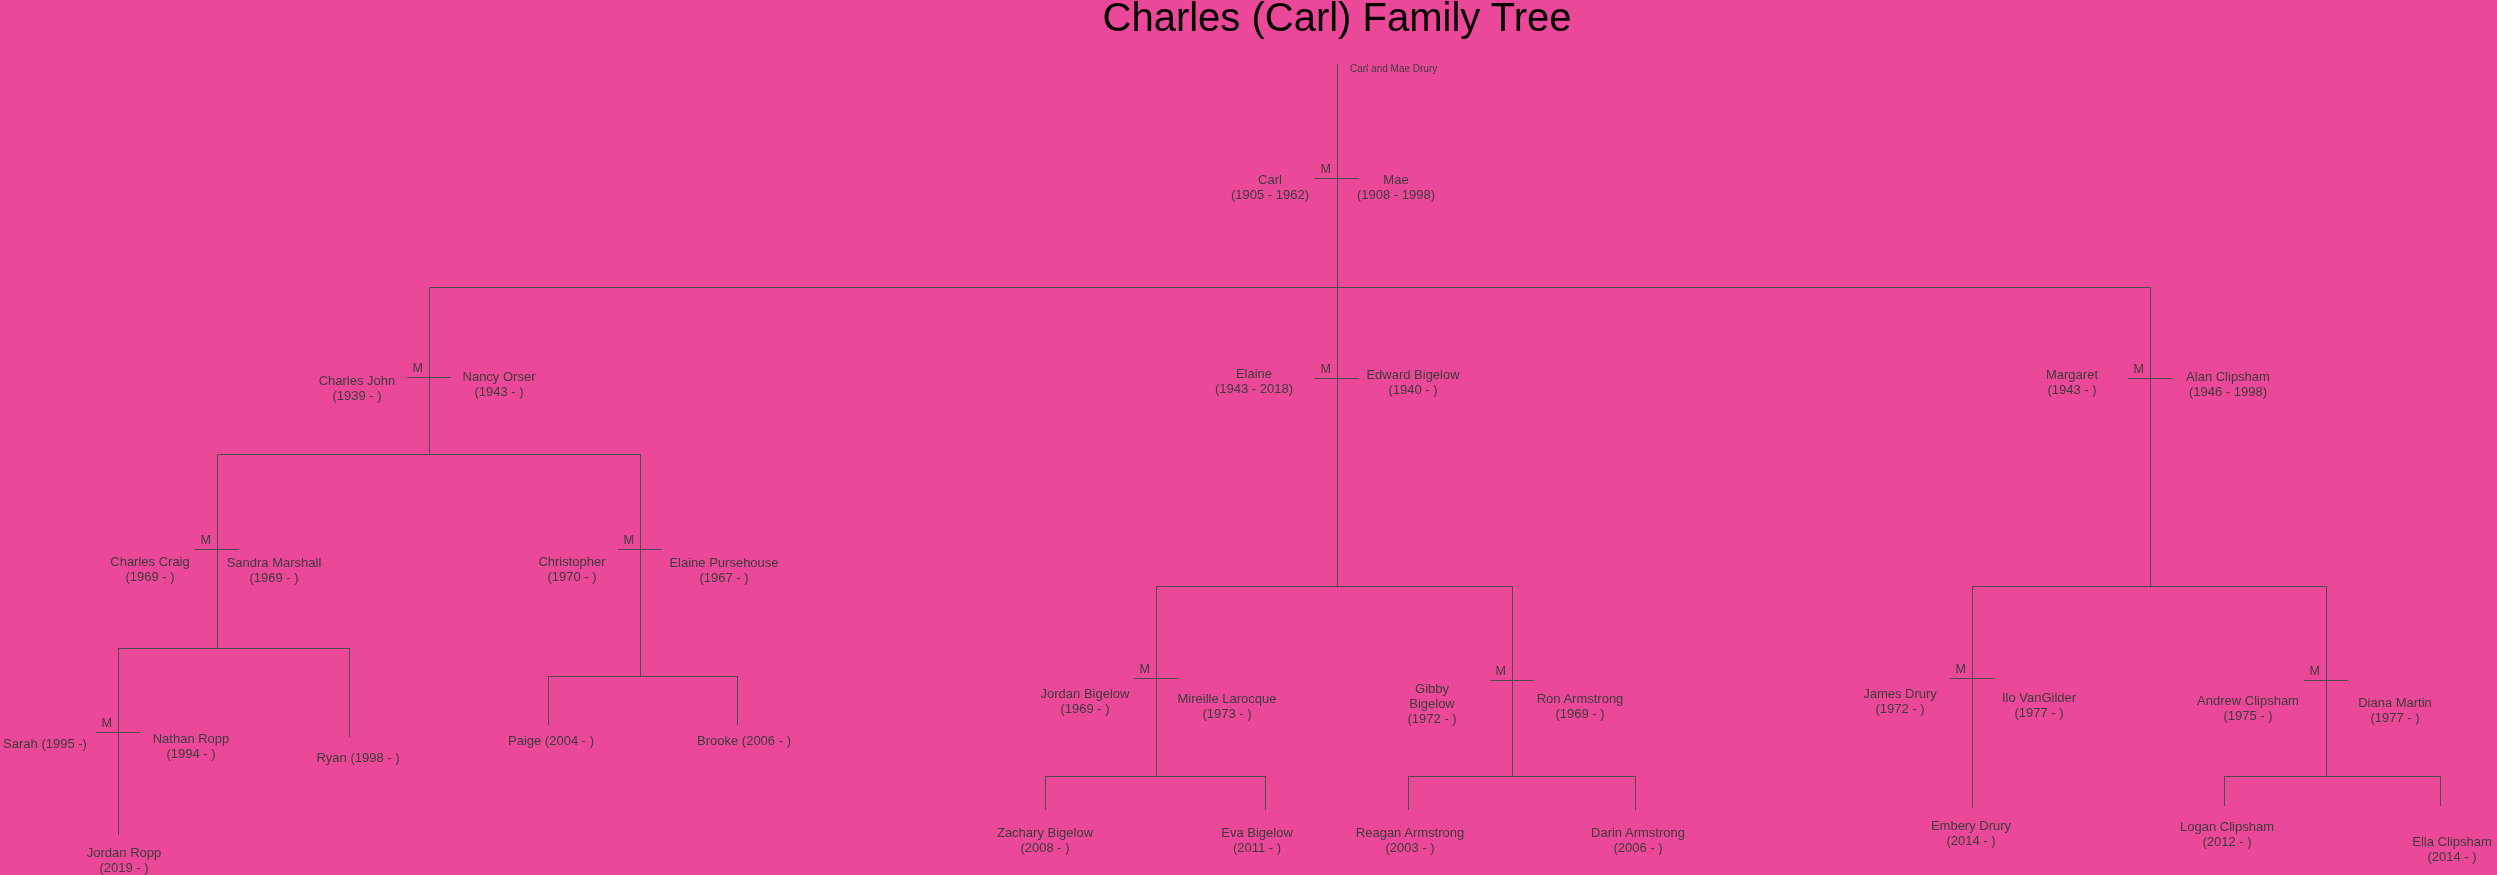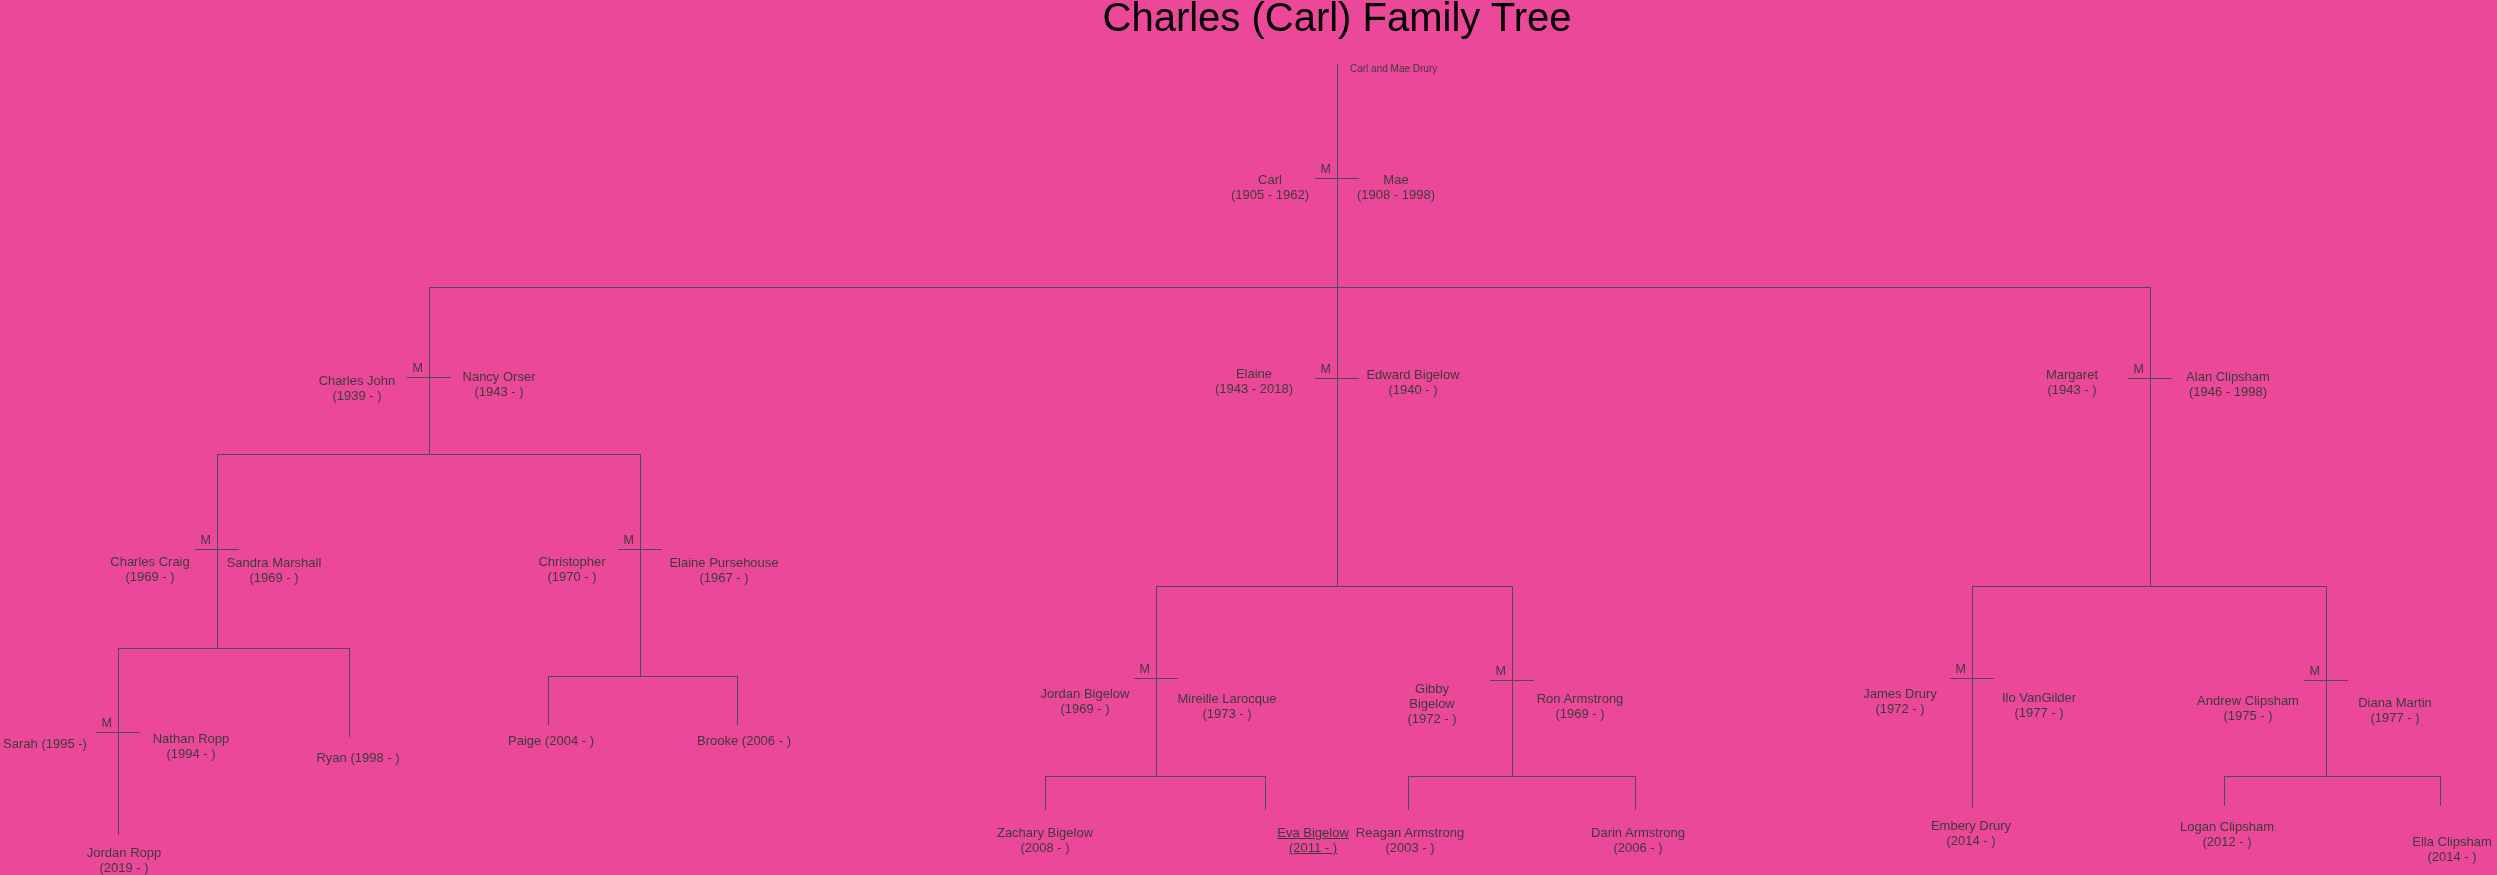--- a/index.html
+++ b/index.html
@@ -171,21 +171,21 @@
   </div>
   <div class="person" style="left:1580px;top:691px;">
     <span class="p-name">Ron Armstrong</span>
     <span class="p-dates">(1969 - )</span>
   </div>
 
   <div class="person" style="left:1045px;top:825px;">
     <span class="p-name">Zachary Bigelow</span>
     <span class="p-dates">(2008 - )</span>
   </div>
-  <div class="person" style="left:1313px;top:825px;text-decoration:underline;">
+  <div class="person" style="left:1257px;top:825px;">
     <span class="p-name">Eva Bigelow</span>
     <span class="p-dates">(2011 - )</span>
   </div>
   <div class="person" style="left:1410px;top:825px;">
     <span class="p-name">Reagan Armstrong</span>
     <span class="p-dates">(2003 - )</span>
   </div>
   <div class="person" style="left:1638px;top:825px;">
     <span class="p-name">Darin Armstrong</span>
     <span class="p-dates">(2006 - )</span>

